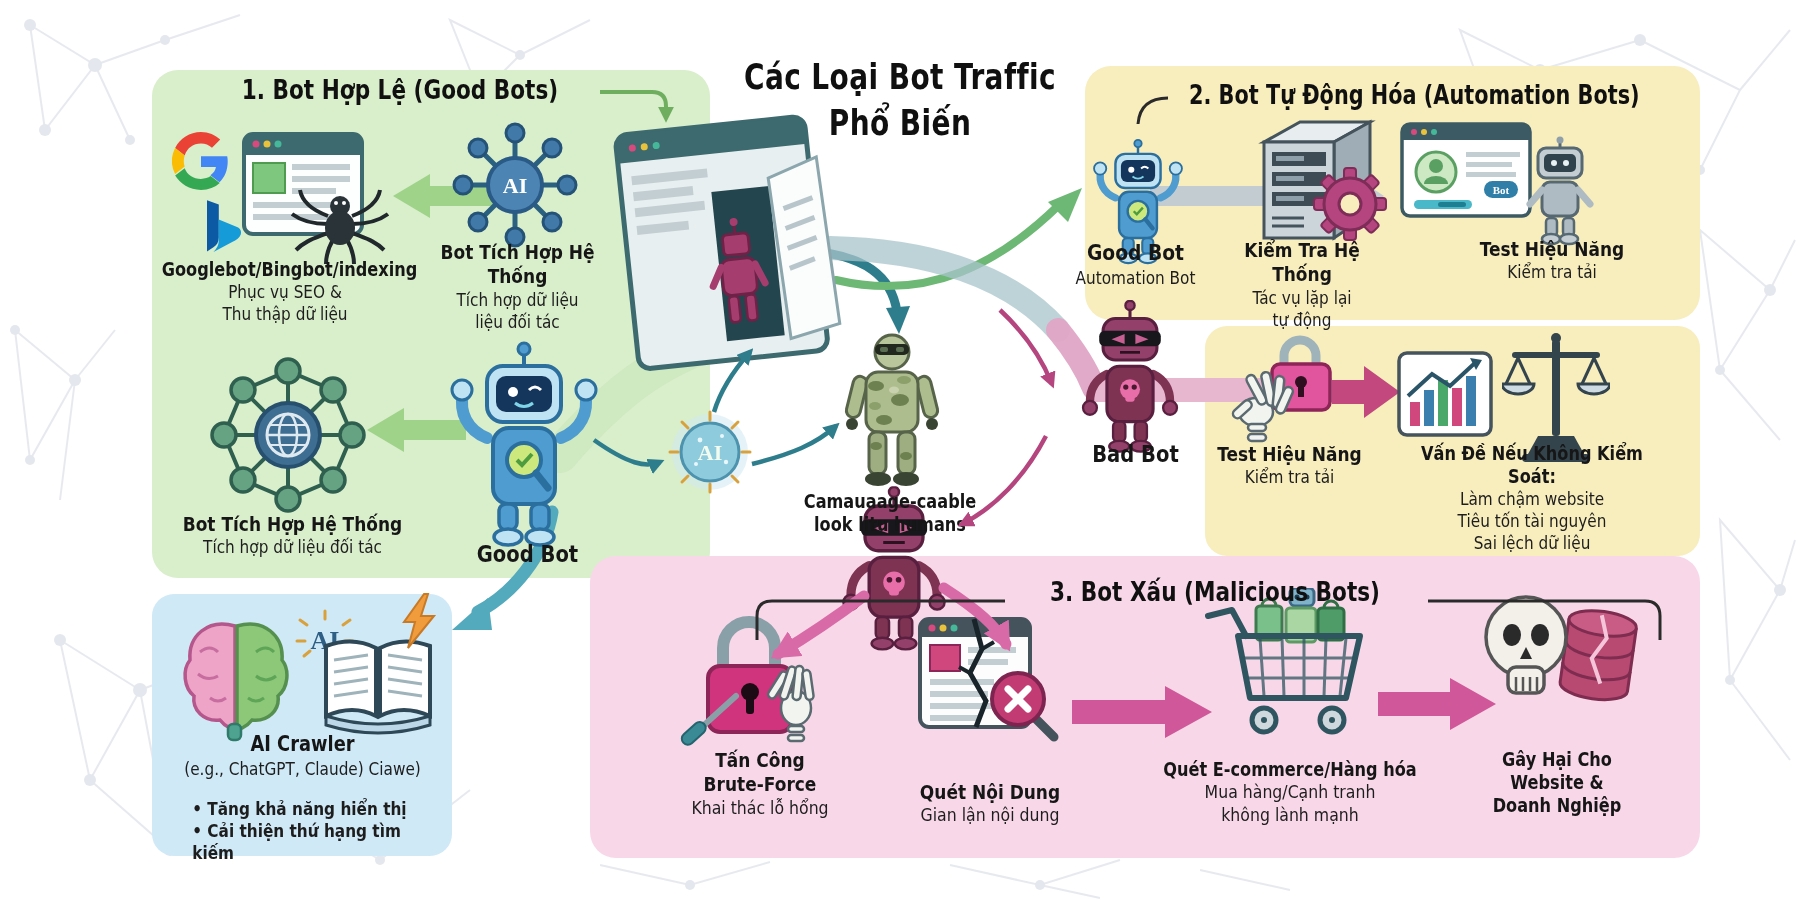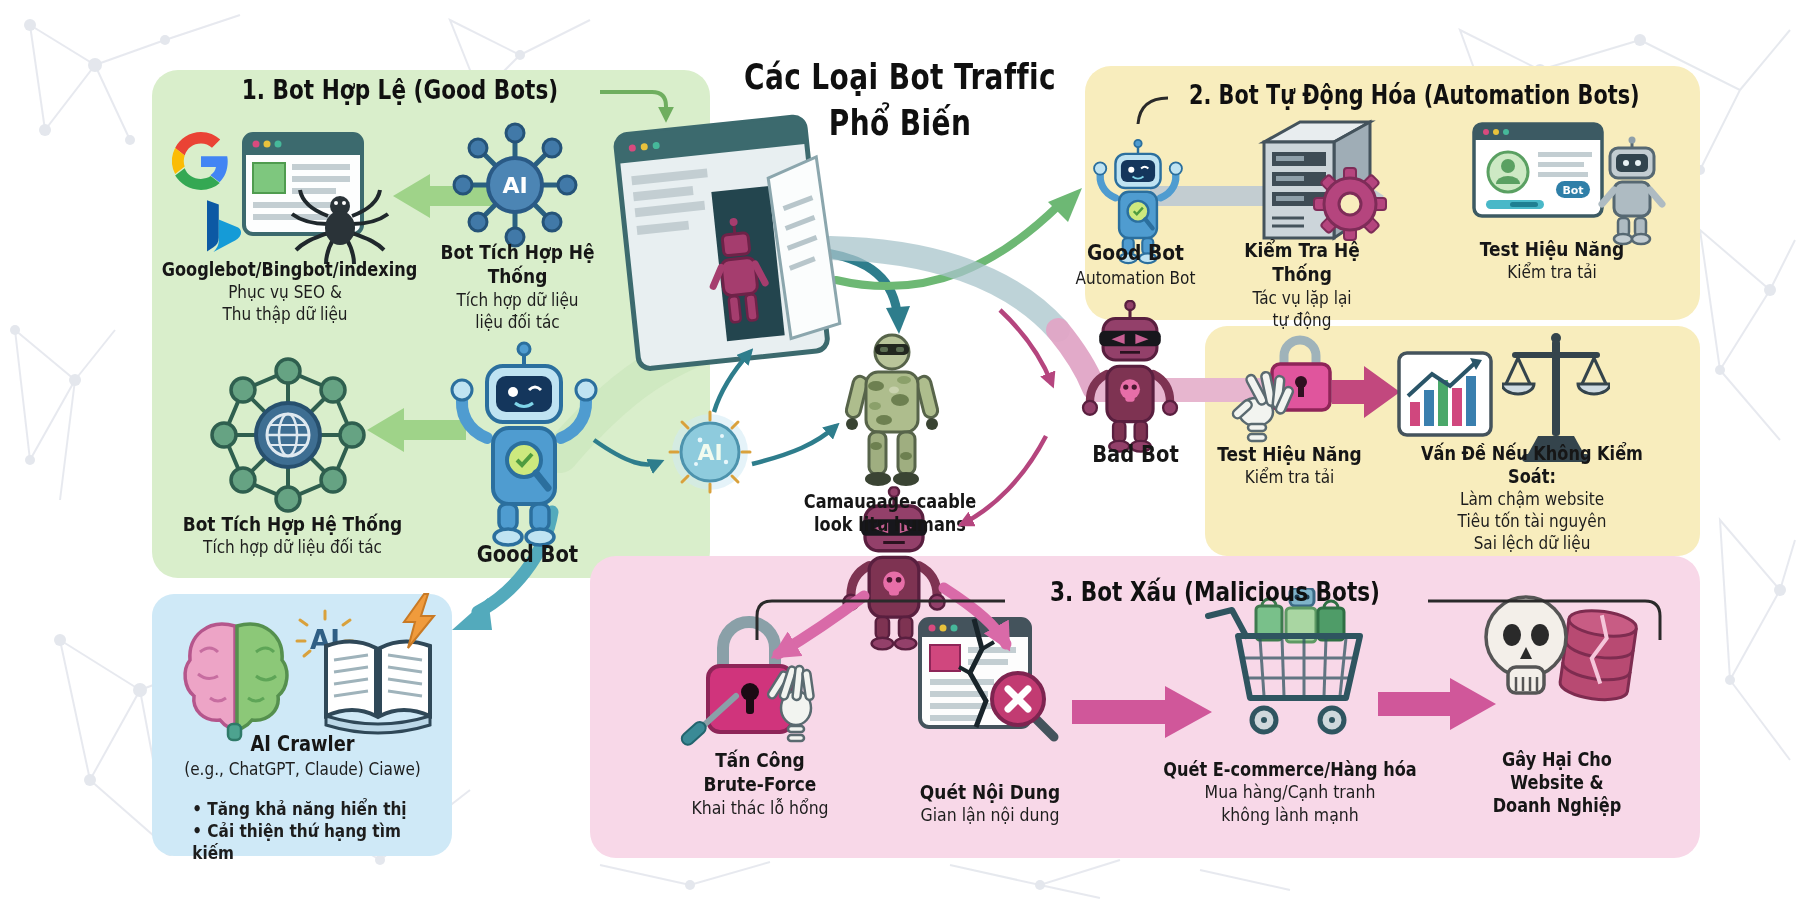--- a/index.html
+++ b/index.html
@@ -1,19 +1,19 @@
 <!DOCTYPE html>
 <html><head>
 <meta charset="utf-8">
 <style>
   html,body{margin:0;padding:0;background:#fff;}
   #canvas{position:relative;width:1800px;height:900px;background:#ffffff;overflow:hidden;
           font-family:"DejaVu Sans","Liberation Sans",sans-serif;}
   .panel{position:absolute;}
-  .icon{position:absolute;}
+  .icon{position:absolute;font-family:Liberation Serif, serif;}
   .icon svg{display:block;width:100%;height:100%;}
   .lay{position:absolute;left:0;top:0;width:1800px;height:900px;pointer-events:none;}
   .lbl{position:absolute;text-align:center;color:#161616;transform:scaleX(.85);
        transform-origin:50% 0;line-height:1.22;}
   .lbl .t{font-weight:700;display:block;}
   .lbl .s{font-weight:500;display:block;color:#1d1d1d;}
   .hd{position:absolute;text-align:center;color:#101010;font-weight:700;
       transform:scaleX(.8);transform-origin:50% 0;white-space:nowrap;}
   .bignum{letter-spacing:.5px;}
 </style>
@@ -439,21 +439,21 @@
           <rect x="102" y="56" width="12" height="72" rx="3" transform="rotate(45 108 92)"></rect>
           <rect x="102" y="56" width="12" height="72" rx="3" transform="rotate(90 108 92)"></rect>
           <rect x="102" y="56" width="12" height="72" rx="3" transform="rotate(135 108 92)"></rect>
         </g>
         <circle cx="108" cy="92" r="26" fill="#b5457e" stroke="#7e2c58" stroke-width="3"></circle>
         <circle cx="108" cy="92" r="11" fill="#f8edbd" stroke="#7e2c58" stroke-width="3"></circle>
       </g>
     </svg>
   </div>
 
-  <div class="icon" style="left:1472px;top:118px;width:210px;height:135px;">
+  <div class="icon" style="left:1400px;top:118px;width:210px;height:135px;">
     <svg viewBox="0 0 210 135">
       <rect x="2" y="6" width="128" height="92" rx="8" fill="#ffffff" stroke="#3c5a63" stroke-width="3.5"></rect>
       <path d="M2 14 a8 8 0 0 1 8 -8 h112 a8 8 0 0 1 8 8 v8 H2 Z" fill="#3c5a63"></path>
       <circle cx="14" cy="14" r="3" fill="#d84a7e"></circle>
         <circle cx="24" cy="14" r="3" fill="#e8c23c"></circle>
         <circle cx="34" cy="14" r="3" fill="#46b89a"></circle>
       <circle cx="36" cy="54" r="20" fill="#cde9c4" stroke="#5aa062" stroke-width="3"></circle>
       <circle cx="36" cy="48" r="7" fill="#5aa062"></circle>
       <path d="M24 66 a12 8 0 0 1 24 0 Z" fill="#5aa062"></path>
       <g fill="#c3ced2">

